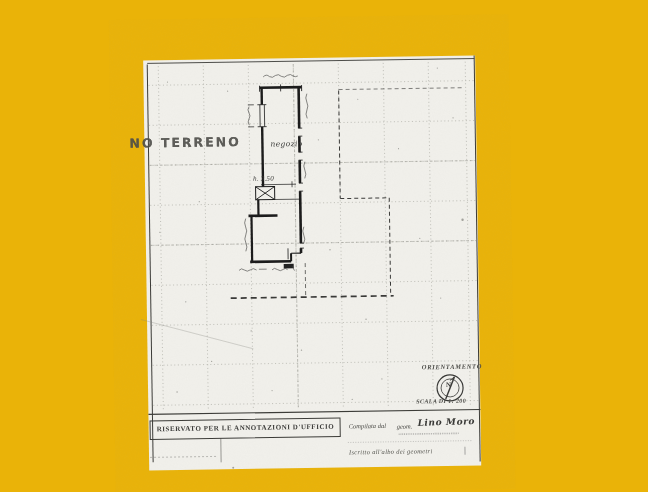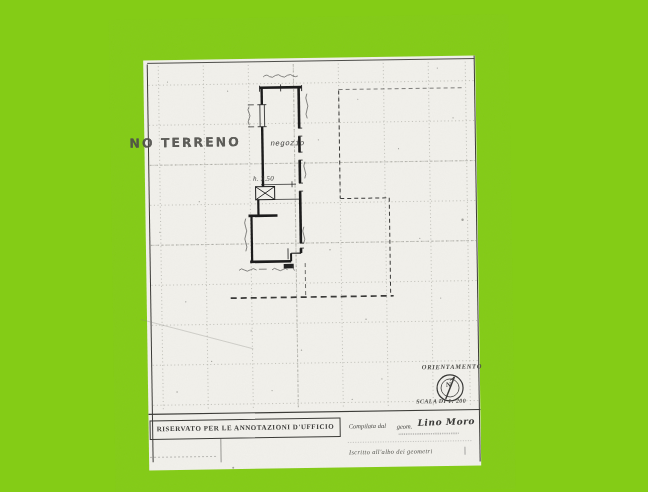--- a/index.html
+++ b/index.html
@@ -1,25 +1,25 @@
 <!DOCTYPE html>
 <html><head>
 <meta charset="utf-8">
 <style>
   html,body{margin:0;padding:0;}
   body{background:#f4f3f0;font-family:"Liberation Serif",serif;}
-  #screen{position:relative;width:648px;height:492px;overflow:hidden;background:#84cc16;}
+  #screen{position:relative;width:648px;height:492px;overflow:hidden;background:#eab308;}
   .rot{position:absolute;left:0;top:0;width:648px;height:492px;
        transform:rotate(-0.85deg);transform-origin:310px 250px;}
   svg{position:absolute;left:0;top:0;}
   .lbl{position:absolute;white-space:nowrap;color:#333;}
   .floor-stamp{font-family:"DejaVu Sans",sans-serif;font-weight:700;font-size:12.5px;
        letter-spacing:2px;color:#4a4a46;opacity:.88;text-shadow:0 0 .6px #6b6b66;}
   .hand{font-family:"DejaVu Serif",serif;font-style:italic;color:#3a3a38;}
-  .room{font-size:7.5px;letter-spacing:.4px;font-family:Liberation Mono, monospace;}
+  .room{font-size:7.5px;letter-spacing:.4px;}
   .hnote{font-size:6px;}
   .orient{font-size:6.5px;font-weight:700;font-style:italic;letter-spacing:.7px;color:#4c4c48;}
   .north{font-size:7px;font-weight:700;color:#3a3a38;}
   .scala{font-size:6px;font-weight:700;font-style:italic;letter-spacing:.4px;color:#4c4c48;}
   .officebox{font-size:7px;font-weight:700;letter-spacing:.55px;color:#3c3c3a;}
   .formtext{font-size:6.5px;font-style:italic;color:#4a4a46;}
   .signname{font-size:9px;font-weight:600;letter-spacing:.6px;transform:rotate(-1deg);color:#383836;}
   .regnote{font-size:6.5px;font-style:italic;color:#55554f;letter-spacing:.3px;}
 </style>
 </head>

